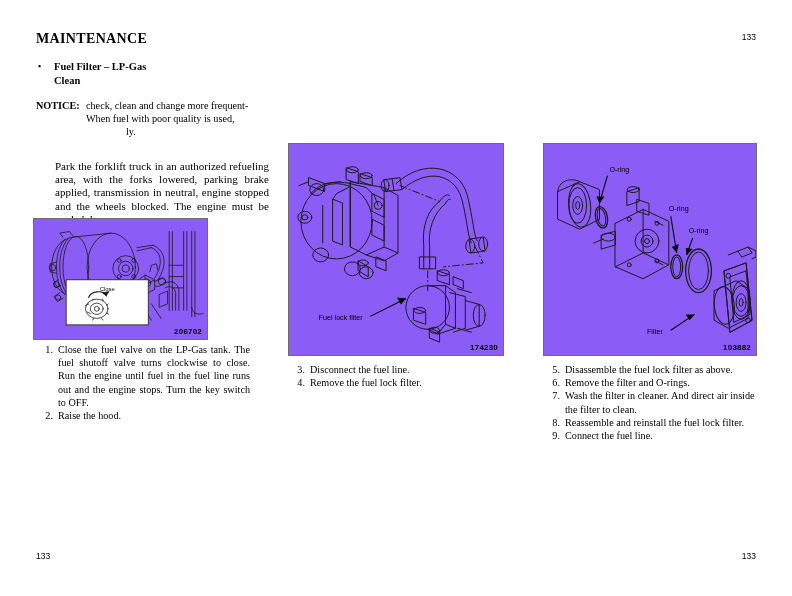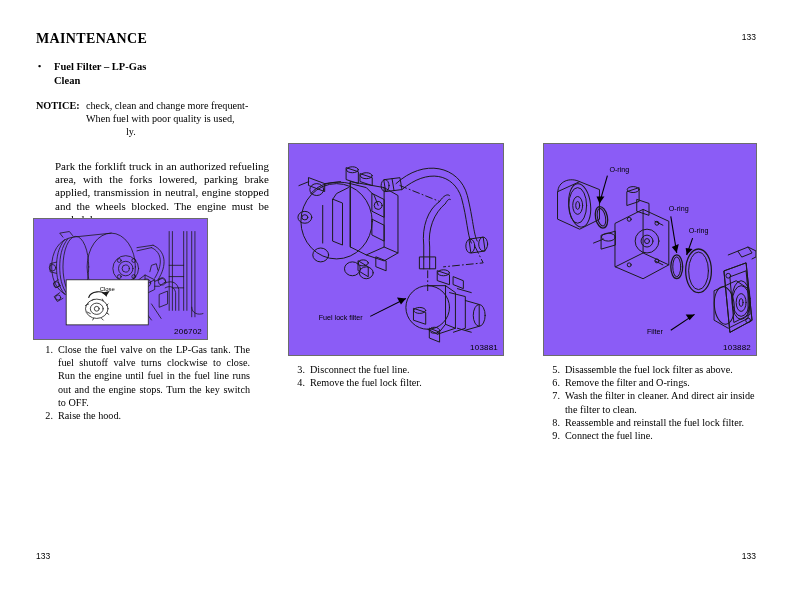--- a/index.html
+++ b/index.html
@@ -157,21 +157,21 @@
   #fig-left  { left: 33px;  top: 218px; width: 175px; height: 122px; }
   #fig-mid   { left: 288px; top: 143px; width: 216px; height: 213px; }
   #fig-right { left: 543px; top: 143px; width: 214px; height: 213px; }
 
   .fig-num {
     position: absolute;
     right: 5px;
     bottom: 3px;
     font-family: "Liberation Sans", sans-serif;
     font-size: 8px;
-    font-weight: normal;
+    font-weight: bold;
     letter-spacing: 0.2px;
   }
   .fig-svg {
     position: absolute;
     left: 0;
     top: 0;
     width: 100%;
     height: 100%;
     display: block;
   }
@@ -375,21 +375,21 @@
         <path d="M170 146 L184 150"></path>
         <path d="M170 186 L184 190"></path>
       </g>
 
       <g>
         <text class="lbl" x="30" y="178">Fuel lock filter</text>
         <path d="M82 174 L118 156" fill="none" stroke="#000000" stroke-width="1.1"></path>
         <path d="M118 156 L109 155 L113 162 Z" fill="#000000"></path>
       </g>
     </svg>
-    <div class="fig-num">103881</div>
+    <div class="fig-num">174230</div>
   </div>
 
   <div class="figbox" id="fig-right">
     <svg class="fig-svg" viewBox="0 0 214 213">
       <g fill="none" stroke="#1a1a1a" stroke-width="1" stroke-linejoin="round" stroke-linecap="round">
 
         <path d="M14 48 L36 38 L56 46 L56 76 L36 86 L14 76 Z"></path>
         <ellipse cx="36" cy="62" rx="11" ry="22" transform="rotate(-6 36 62)"></ellipse>
         <path d="M14 48 C14 38 26 33 36 38"></path>
         <ellipse cx="34" cy="62" rx="9" ry="18"></ellipse>

